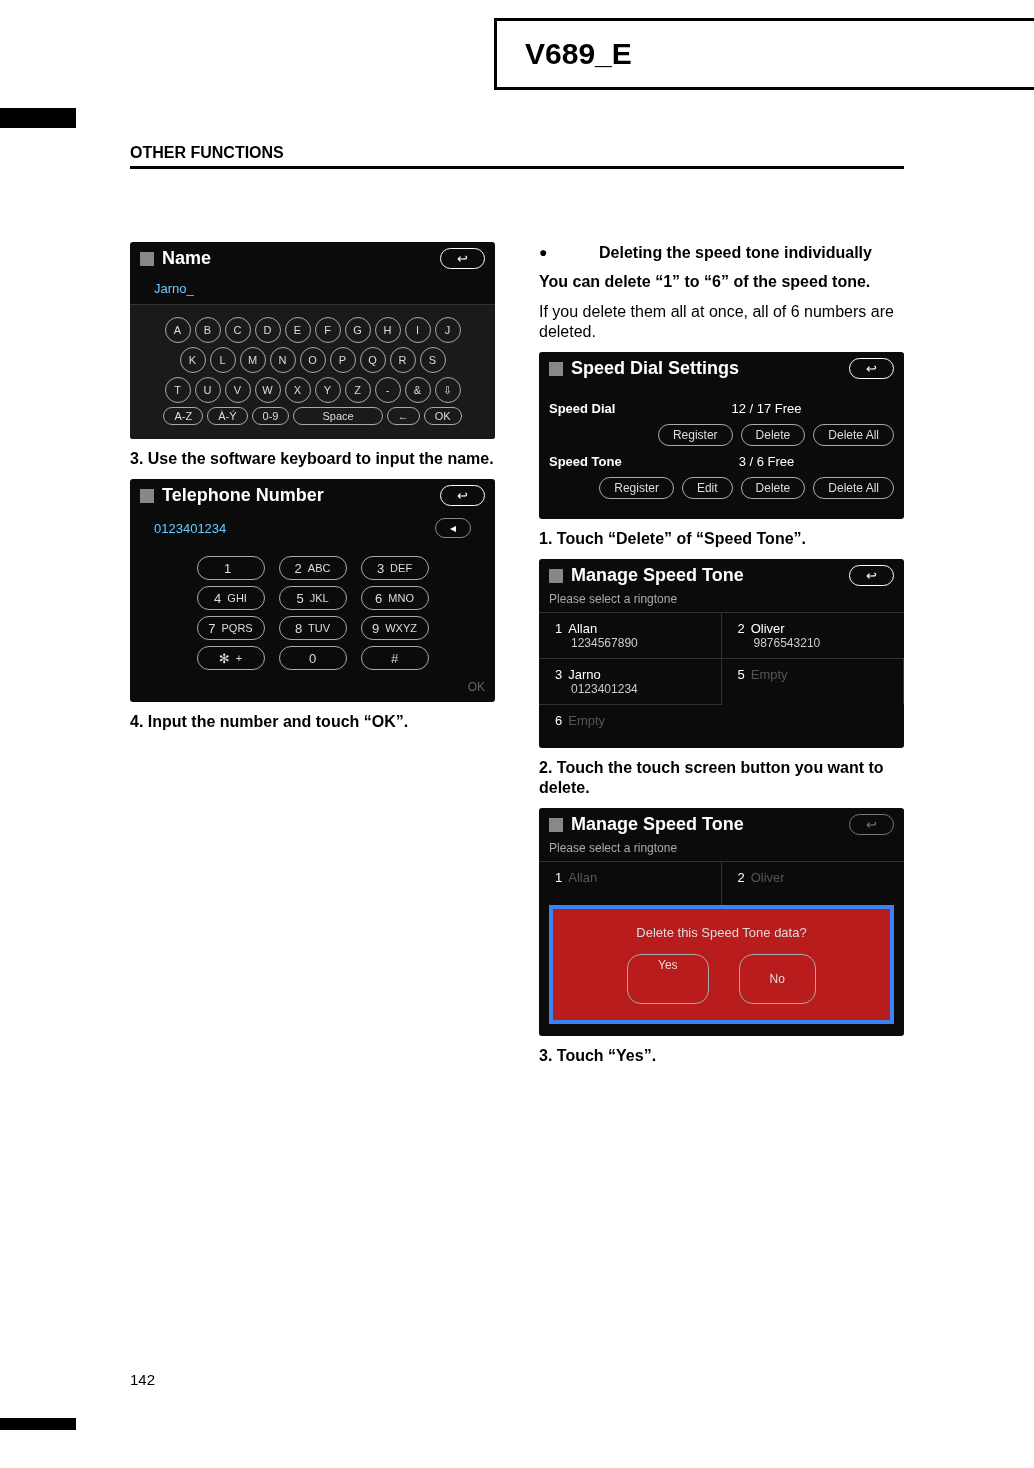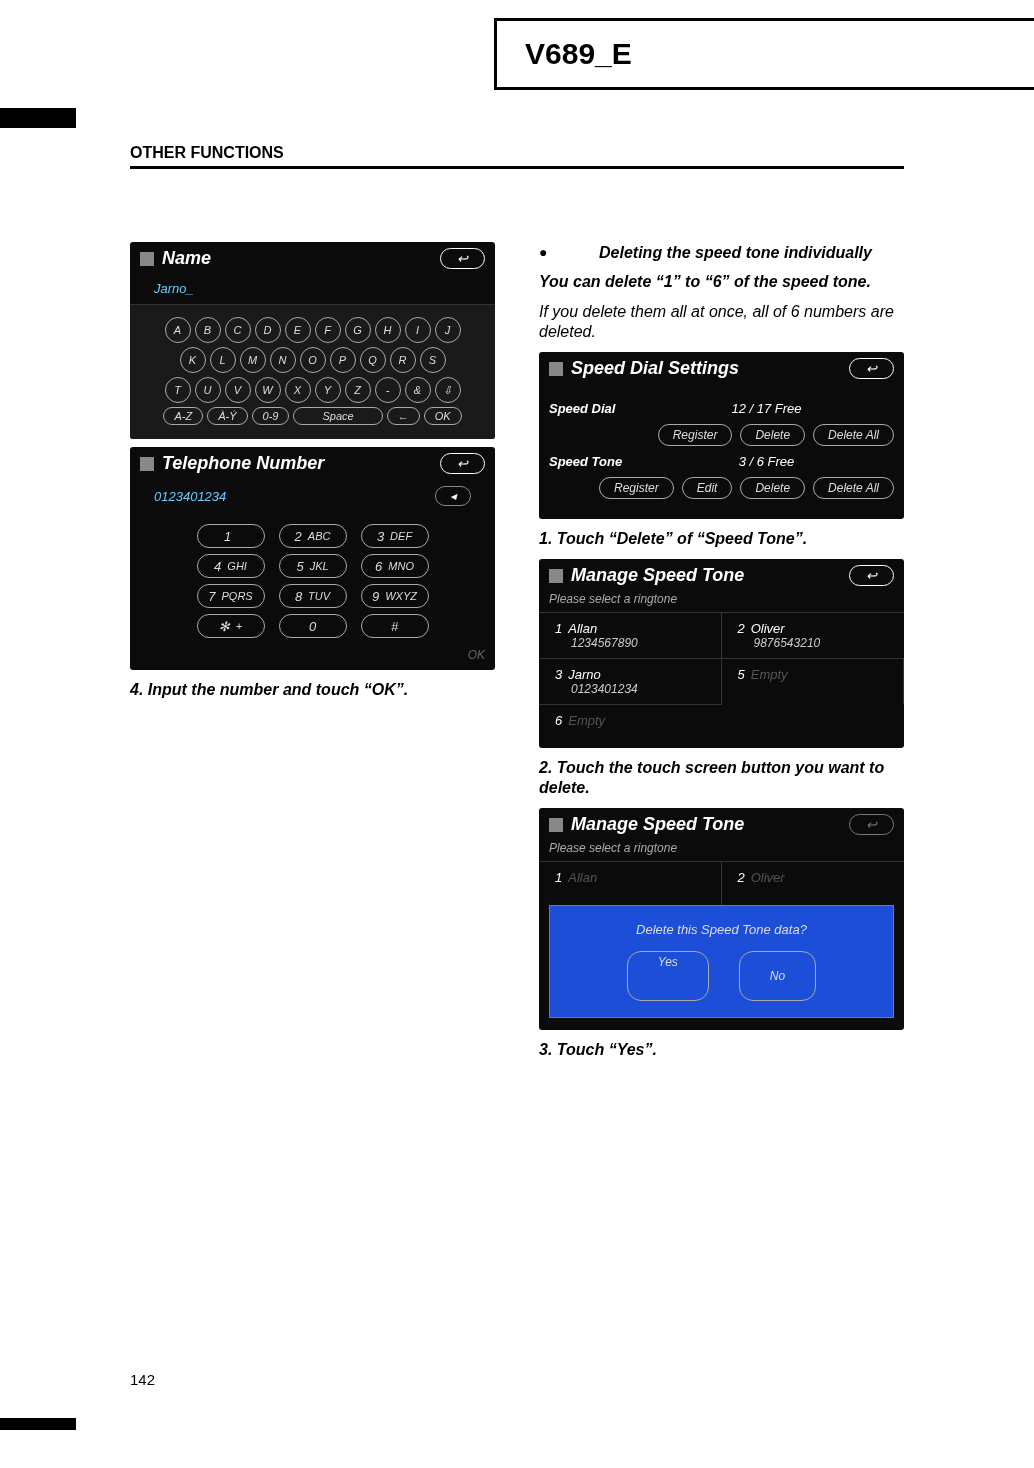--- a/index.html
+++ b/index.html
@@ -9,21 +9,21 @@
   
   .hdr-right { position:absolute; right:0; top:18px; width:540px; height:72px; border:3px solid #000; border-right:none; display:flex; align-items:center; justify-content:flex-start; padding-left:28px; box-sizing:border-box; }
   .hdr-title { font-weight:bold; font-size:30px; }
   .hdr-left-block { position:absolute; left:0; top:108px; width:76px; height:20px; background:#000; }
 
   
   .section-hdr { position:absolute; left:130px; top:144px; right:130px; font-weight:bold; border-bottom:3px solid #000; padding-bottom:4px; border-bottom-width:3px; }
   .section-hdr::after { content:""; display:block; position:absolute; left:0; bottom:-3px; width:100%; height:1px; background:#000; }
 
   
-  .columns { position:absolute; left:130px; right:130px; top:234px; bottom:130px; display:flex; gap:44px;font-style:italic; }
+  .columns { position:absolute; left:130px; right:130px; top:234px; bottom:130px; display:flex; gap:44px; }
   .col { width:50%; }
 
   p.txt { margin:10px 0; line-height:1.25; }
   p.bold { font-weight:bold; }
   ul.bul { list-style:none; padding:0; margin:10px 0;text-align:center; }
   ul.bul li { position:relative; padding-left:28px; font-weight:bold; }
   ul.bul li::before { content:"●"; position:absolute; left:0; top:0; font-size:14px; }
 
   
   .shot { background:#0b0b0b; color:#fff; border-radius:3px; overflow:hidden; font-size:13px; margin:8px 0; width:100%; }
@@ -65,21 +65,21 @@
   .grid2 { display:flex; flex-wrap:wrap; }
   .cell { width:50%; box-sizing:border-box; border-top:1px solid #333; padding:8px 16px; min-height:44px; }
   .cell.left { border-right:1px solid #333; }
   .cell .n { color:#fff; margin-right:6px; }
   .cell.disabled { color:#555; }
   .cell .name { font-size:13px; }
   .cell .num { font-size:12px; color:#ccc; display:block; padding-left:16px; }
 
   
   .dialog-overlay { padding:0 10px 12px; }
-  .dialog-box { background:#1d4ed8; border:1px solid #3b82f6; padding:16px 10px; text-align:center; }
+  .dialog-box { background:#b91c1c; border:4px solid #3b82f6; padding:16px 10px; text-align:center; }
   .dlg-msg { font-size:13px; color:#ddd; margin-bottom:14px; }
   .dlg-btns { display:flex; gap:30px; justify-content:center; }
 
   .backbtn-dim { border:1.5px solid #777; color:#777; border-radius:14px; padding:2px 16px; }
 
   .pagenum { position:absolute; left:130px; bottom:80px; font-size:15px; }
   .btm-bar { position:absolute; left:0; bottom:38px; width:76px; height:12px; background:#000; }
 </style>
 </head>
 <body>
@@ -147,20 +147,21 @@
           <span class="keywide">A-Z</span>
           <span class="keywide">À-Ý</span>
           <span class="keywide">0-9</span>
           <span class="keywide" style="padding:2px 28px">Space</span>
           <span class="keywide">←</span>
           <span class="keywide">OK</span>
         </div>
       </div>
     </div>
 
+    <p class="txt bold">3.  Use the software keyboard to input the name.</p>
 
     <div class="shot">
       <div class="titlebar">
         <div class="left">
           <span class="icon-square"></span>
           <span class="titletext">Telephone Number</span>
         </div>
         <span class="back">↩</span>
       </div>
       <div class="phoneval">

